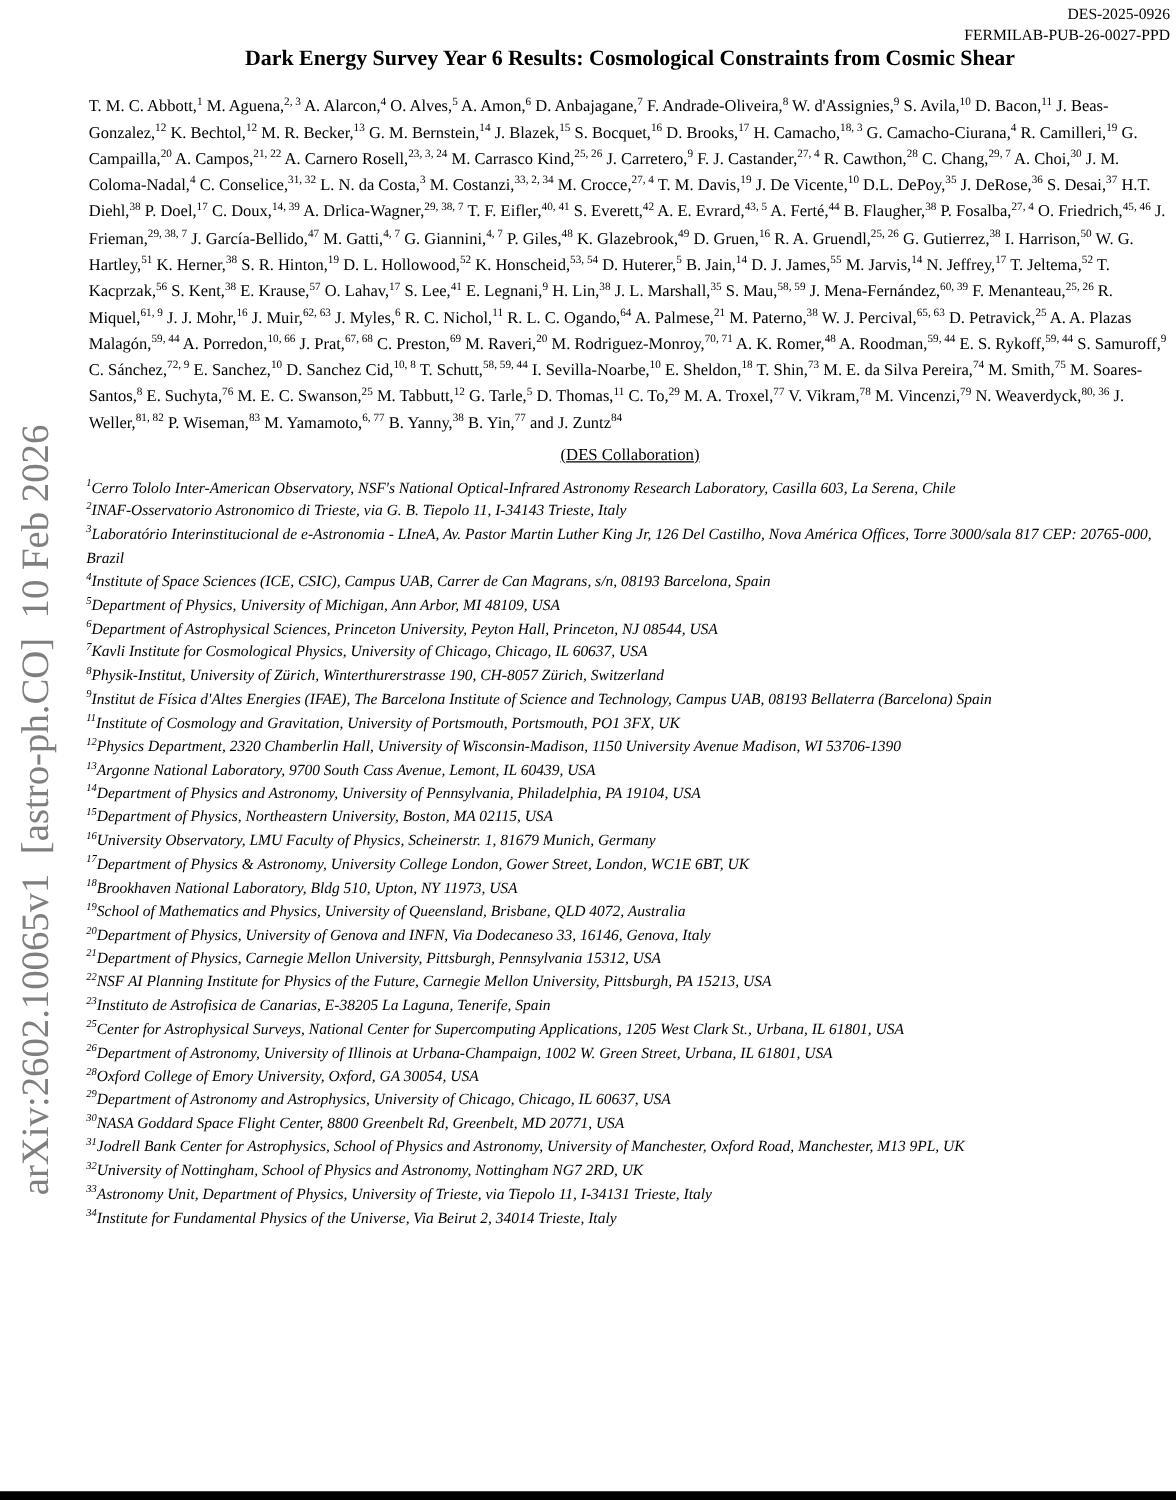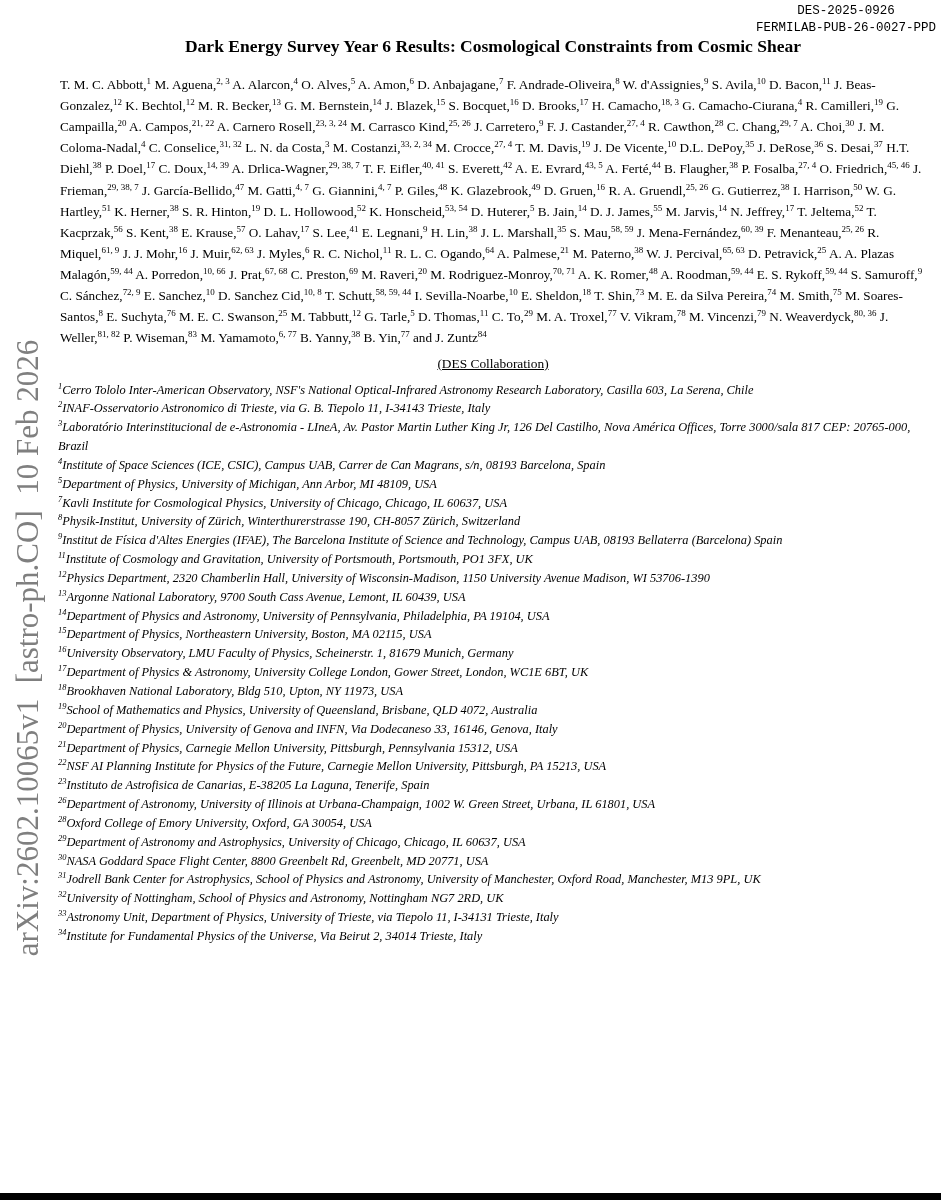--- a/index.html
+++ b/index.html
@@ -7,28 +7,27 @@
     width: 941px; height: 1200px;
     background: #ffffff;
     color: #000000;
     font-family: "Liberation Serif", "DejaVu Serif", serif;
     position: relative;
     overflow: hidden;
   }
   .report-numbers {
     position: absolute;
     top: 3px; right: 5px;
-    text-align: center;
+    text-align: right;
     font-size: 12.5px;
     line-height: 1.32;
-    font-family: Liberation Mono, monospace;
   }
   .content {
     position: absolute;
-    left: 58px; top: 0;
+    left: 69px; top: 0;
     width: 870px;
     text-align: center;
   }
   .paper-title {
     font-size: 17.5px;
     font-weight: bold;
     margin: 36px 10px 16px 10px;
     line-height: 1.25;
   }
   .authors {
@@ -87,36 +86,38 @@
 <div class="content">
   <div class="paper-title">Dark Energy Survey Year 6 Results: Cosmological Constraints from Cosmic Shear</div>
   <div class="authors"><span class="author">T. M. C. Abbott,<sup>1</sup></span> <span class="author">M. Aguena,<sup>2, 3</sup></span> <span class="author">A. Alarcon,<sup>4</sup></span> <span class="author">O. Alves,<sup>5</sup></span> <span class="author">A. Amon,<sup>6</sup></span> <span class="author">D. Anbajagane,<sup>7</sup></span> <span class="author">F. Andrade-Oliveira,<sup>8</sup></span> <span class="author">W. d'Assignies,<sup>9</sup></span> <span class="author">S. Avila,<sup>10</sup></span> <span class="author">D. Bacon,<sup>11</sup></span> <span class="author">J. Beas-Gonzalez,<sup>12</sup></span> <span class="author">K. Bechtol,<sup>12</sup></span> <span class="author">M. R. Becker,<sup>13</sup></span> <span class="author">G. M. Bernstein,<sup>14</sup></span> <span class="author">J. Blazek,<sup>15</sup></span> <span class="author">S. Bocquet,<sup>16</sup></span> <span class="author">D. Brooks,<sup>17</sup></span> <span class="author">H. Camacho,<sup>18, 3</sup></span> <span class="author">G. Camacho-Ciurana,<sup>4</sup></span> <span class="author">R. Camilleri,<sup>19</sup></span> <span class="author">G. Campailla,<sup>20</sup></span> <span class="author">A. Campos,<sup>21, 22</sup></span> <span class="author">A. Carnero Rosell,<sup>23, 3, 24</sup></span> <span class="author">M. Carrasco Kind,<sup>25, 26</sup></span> <span class="author">J. Carretero,<sup>9</sup></span> <span class="author">F. J. Castander,<sup>27, 4</sup></span> <span class="author">R. Cawthon,<sup>28</sup></span> <span class="author">C. Chang,<sup>29, 7</sup></span> <span class="author">A. Choi,<sup>30</sup></span> <span class="author">J. M. Coloma-Nadal,<sup>4</sup></span> <span class="author">C. Conselice,<sup>31, 32</sup></span> <span class="author">L. N. da Costa,<sup>3</sup></span> <span class="author">M. Costanzi,<sup>33, 2, 34</sup></span> <span class="author">M. Crocce,<sup>27, 4</sup></span> <span class="author">T. M. Davis,<sup>19</sup></span> <span class="author">J. De Vicente,<sup>10</sup></span> <span class="author">D.L. DePoy,<sup>35</sup></span> <span class="author">J. DeRose,<sup>36</sup></span> <span class="author">S. Desai,<sup>37</sup></span> <span class="author">H.T. Diehl,<sup>38</sup></span> <span class="author">P. Doel,<sup>17</sup></span> <span class="author">C. Doux,<sup>14, 39</sup></span> <span class="author">A. Drlica-Wagner,<sup>29, 38, 7</sup></span> <span class="author">T. F. Eifler,<sup>40, 41</sup></span> <span class="author">S. Everett,<sup>42</sup></span> <span class="author">A. E. Evrard,<sup>43, 5</sup></span> <span class="author">A. Ferté,<sup>44</sup></span> <span class="author">B. Flaugher,<sup>38</sup></span> <span class="author">P. Fosalba,<sup>27, 4</sup></span> <span class="author">O. Friedrich,<sup>45, 46</sup></span> <span class="author">J. Frieman,<sup>29, 38, 7</sup></span> <span class="author">J. García-Bellido,<sup>47</sup></span> <span class="author">M. Gatti,<sup>4, 7</sup></span> <span class="author">G. Giannini,<sup>4, 7</sup></span> <span class="author">P. Giles,<sup>48</sup></span> <span class="author">K. Glazebrook,<sup>49</sup></span> <span class="author">D. Gruen,<sup>16</sup></span> <span class="author">R. A. Gruendl,<sup>25, 26</sup></span> <span class="author">G. Gutierrez,<sup>38</sup></span> <span class="author">I. Harrison,<sup>50</sup></span> <span class="author">W. G. Hartley,<sup>51</sup></span> <span class="author">K. Herner,<sup>38</sup></span> <span class="author">S. R. Hinton,<sup>19</sup></span> <span class="author">D. L. Hollowood,<sup>52</sup></span> <span class="author">K. Honscheid,<sup>53, 54</sup></span> <span class="author">D. Huterer,<sup>5</sup></span> <span class="author">B. Jain,<sup>14</sup></span> <span class="author">D. J. James,<sup>55</sup></span> <span class="author">M. Jarvis,<sup>14</sup></span> <span class="author">N. Jeffrey,<sup>17</sup></span> <span class="author">T. Jeltema,<sup>52</sup></span> <span class="author">T. Kacprzak,<sup>56</sup></span> <span class="author">S. Kent,<sup>38</sup></span> <span class="author">E. Krause,<sup>57</sup></span> <span class="author">O. Lahav,<sup>17</sup></span> <span class="author">S. Lee,<sup>41</sup></span> <span class="author">E. Legnani,<sup>9</sup></span> <span class="author">H. Lin,<sup>38</sup></span> <span class="author">J. L. Marshall,<sup>35</sup></span> <span class="author">S. Mau,<sup>58, 59</sup></span> <span class="author">J. Mena-Fernández,<sup>60, 39</sup></span> <span class="author">F. Menanteau,<sup>25, 26</sup></span> <span class="author">R. Miquel,<sup>61, 9</sup></span> <span class="author">J. J. Mohr,<sup>16</sup></span> <span class="author">J. Muir,<sup>62, 63</sup></span> <span class="author">J. Myles,<sup>6</sup></span> <span class="author">R. C. Nichol,<sup>11</sup></span> <span class="author">R. L. C. Ogando,<sup>64</sup></span> <span class="author">A. Palmese,<sup>21</sup></span> <span class="author">M. Paterno,<sup>38</sup></span> <span class="author">W. J. Percival,<sup>65, 63</sup></span> <span class="author">D. Petravick,<sup>25</sup></span> <span class="author">A. A. Plazas Malagón,<sup>59, 44</sup></span> <span class="author">A. Porredon,<sup>10, 66</sup></span> <span class="author">J. Prat,<sup>67, 68</sup></span> <span class="author">C. Preston,<sup>69</sup></span> <span class="author">M. Raveri,<sup>20</sup></span> <span class="author">M. Rodriguez-Monroy,<sup>70, 71</sup></span> <span class="author">A. K. Romer,<sup>48</sup></span> <span class="author">A. Roodman,<sup>59, 44</sup></span> <span class="author">E. S. Rykoff,<sup>59, 44</sup></span> <span class="author">S. Samuroff,<sup>9</sup></span> <span class="author">C. Sánchez,<sup>72, 9</sup></span> <span class="author">E. Sanchez,<sup>10</sup></span> <span class="author">D. Sanchez Cid,<sup>10, 8</sup></span> <span class="author">T. Schutt,<sup>58, 59, 44</sup></span> <span class="author">I. Sevilla-Noarbe,<sup>10</sup></span> <span class="author">E. Sheldon,<sup>18</sup></span> <span class="author">T. Shin,<sup>73</sup></span> <span class="author">M. E. da Silva Pereira,<sup>74</sup></span> <span class="author">M. Smith,<sup>75</sup></span> <span class="author">M. Soares-Santos,<sup>8</sup></span> <span class="author">E. Suchyta,<sup>76</sup></span> <span class="author">M. E. C. Swanson,<sup>25</sup></span> <span class="author">M. Tabbutt,<sup>12</sup></span> <span class="author">G. Tarle,<sup>5</sup></span> <span class="author">D. Thomas,<sup>11</sup></span> <span class="author">C. To,<sup>29</sup></span> <span class="author">M. A. Troxel,<sup>77</sup></span> <span class="author">V. Vikram,<sup>78</sup></span> <span class="author">M. Vincenzi,<sup>79</sup></span> <span class="author">N. Weaverdyck,<sup>80, 36</sup></span> <span class="author">J. Weller,<sup>81, 82</sup></span> <span class="author">P. Wiseman,<sup>83</sup></span> <span class="author">M. Yamamoto,<sup>6, 77</sup></span> <span class="author">B. Yanny,<sup>38</sup></span> <span class="author">B. Yin,<sup>77</sup></span> <span class="author">and J. Zuntz<sup>84</sup></span> </div>
   <div class="collab">(DES Collaboration)</div>
   <div class="affiliations">
       <div class="affil"><sup>1</sup>Cerro Tololo Inter-American Observatory, NSF's National Optical-Infrared Astronomy Research Laboratory, Casilla 603, La Serena, Chile</div>
       <div class="affil"><sup>2</sup>INAF-Osservatorio Astronomico di Trieste, via G. B. Tiepolo 11, I-34143 Trieste, Italy</div>
       <div class="affil"><sup>3</sup>Laboratório Interinstitucional de e-Astronomia - LIneA, Av. Pastor Martin Luther King Jr, 126 Del Castilho, Nova América Offices, Torre 3000/sala 817 CEP: 20765-000, Brazil</div>
       <div class="affil"><sup>4</sup>Institute of Space Sciences (ICE, CSIC), Campus UAB, Carrer de Can Magrans, s/n, 08193 Barcelona, Spain</div>
       <div class="affil"><sup>5</sup>Department of Physics, University of Michigan, Ann Arbor, MI 48109, USA</div>
+      <div class="affil"><sup>6</sup>Department of Astrophysical Sciences, Princeton University, Peyton Hall, Princeton, NJ 08544, USA</div>
       <div class="affil"><sup>7</sup>Kavli Institute for Cosmological Physics, University of Chicago, Chicago, IL 60637, USA</div>
       <div class="affil"><sup>8</sup>Physik-Institut, University of Zürich, Winterthurerstrasse 190, CH-8057 Zürich, Switzerland</div>
       <div class="affil"><sup>9</sup>Institut de Física d'Altes Energies (IFAE), The Barcelona Institute of Science and Technology, Campus UAB, 08193 Bellaterra (Barcelona) Spain</div>
       <div class="affil"><sup>11</sup>Institute of Cosmology and Gravitation, University of Portsmouth, Portsmouth, PO1 3FX, UK</div>
       <div class="affil"><sup>12</sup>Physics Department, 2320 Chamberlin Hall, University of Wisconsin-Madison, 1150 University Avenue Madison, WI 53706-1390</div>
       <div class="affil"><sup>13</sup>Argonne National Laboratory, 9700 South Cass Avenue, Lemont, IL 60439, USA</div>
       <div class="affil"><sup>14</sup>Department of Physics and Astronomy, University of Pennsylvania, Philadelphia, PA 19104, USA</div>
       <div class="affil"><sup>15</sup>Department of Physics, Northeastern University, Boston, MA 02115, USA</div>
       <div class="affil"><sup>16</sup>University Observatory, LMU Faculty of Physics, Scheinerstr. 1, 81679 Munich, Germany</div>
       <div class="affil"><sup>17</sup>Department of Physics &amp; Astronomy, University College London, Gower Street, London, WC1E 6BT, UK</div>
       <div class="affil"><sup>18</sup>Brookhaven National Laboratory, Bldg 510, Upton, NY 11973, USA</div>
       <div class="affil"><sup>19</sup>School of Mathematics and Physics, University of Queensland, Brisbane, QLD 4072, Australia</div>
       <div class="affil"><sup>20</sup>Department of Physics, University of Genova and INFN, Via Dodecaneso 33, 16146, Genova, Italy</div>
       <div class="affil"><sup>21</sup>Department of Physics, Carnegie Mellon University, Pittsburgh, Pennsylvania 15312, USA</div>
       <div class="affil"><sup>22</sup>NSF AI Planning Institute for Physics of the Future, Carnegie Mellon University, Pittsburgh, PA 15213, USA</div>
       <div class="affil"><sup>23</sup>Instituto de Astrofisica de Canarias, E-38205 La Laguna, Tenerife, Spain</div>
+      <div class="affil"><sup>25</sup>Center for Astrophysical Surveys, National Center for Supercomputing Applications, 1205 West Clark St., Urbana, IL 61801, USA</div>
       <div class="affil"><sup>26</sup>Department of Astronomy, University of Illinois at Urbana-Champaign, 1002 W. Green Street, Urbana, IL 61801, USA</div>
       <div class="affil"><sup>28</sup>Oxford College of Emory University, Oxford, GA 30054, USA</div>
       <div class="affil"><sup>29</sup>Department of Astronomy and Astrophysics, University of Chicago, Chicago, IL 60637, USA</div>
       <div class="affil"><sup>30</sup>NASA Goddard Space Flight Center, 8800 Greenbelt Rd, Greenbelt, MD 20771, USA</div>
       <div class="affil"><sup>31</sup>Jodrell Bank Center for Astrophysics, School of Physics and Astronomy, University of Manchester, Oxford Road, Manchester, M13 9PL, UK</div>
       <div class="affil"><sup>32</sup>University of Nottingham, School of Physics and Astronomy, Nottingham NG7 2RD, UK</div>
       <div class="affil"><sup>33</sup>Astronomy Unit, Department of Physics, University of Trieste, via Tiepolo 11, I-34131 Trieste, Italy</div>
       <div class="affil"><sup>34</sup>Institute for Fundamental Physics of the Universe, Via Beirut 2, 34014 Trieste, Italy</div>
     </div>
 </div>

